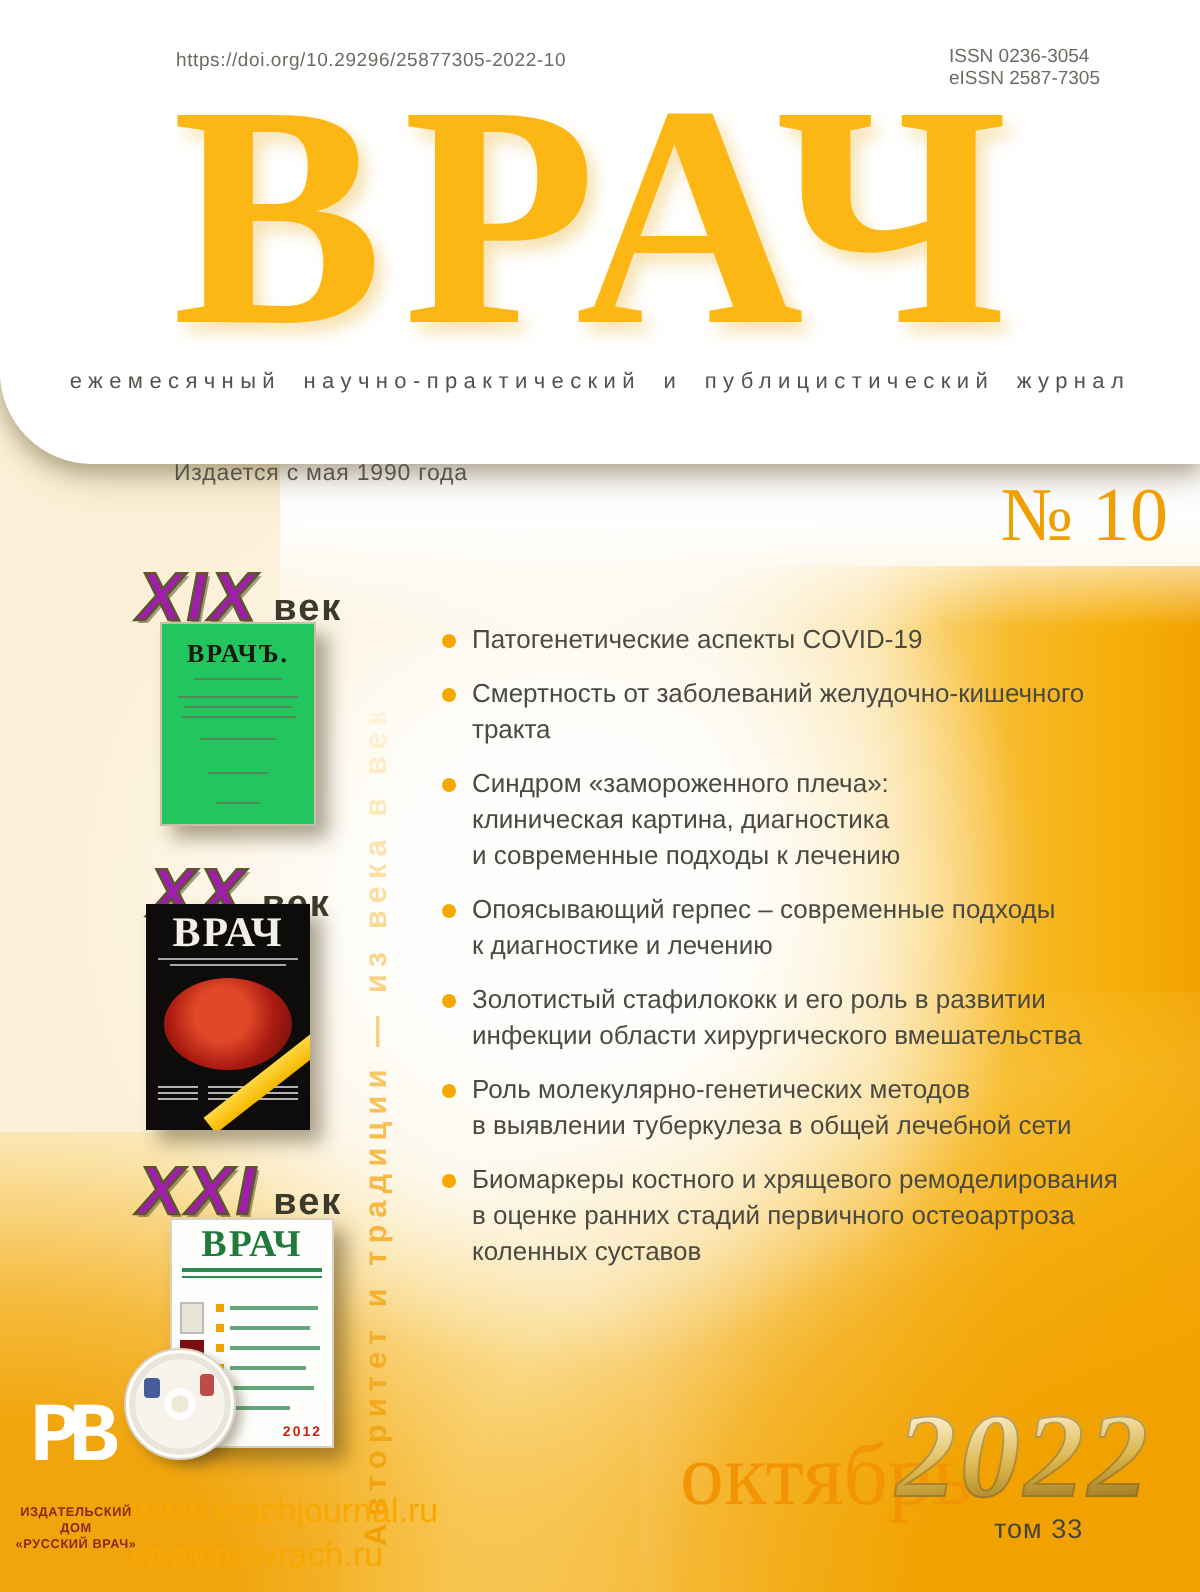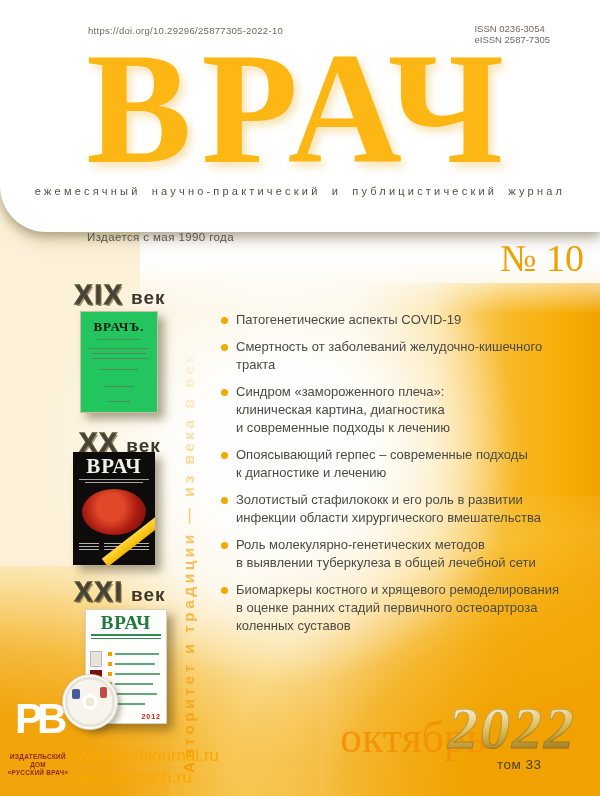--- a/index.html
+++ b/index.html
@@ -29,22 +29,22 @@
     font-family:"Liberation Serif",serif;font-weight:bold;font-size:158px;line-height:1;
     color:#FDB714;letter-spacing:10px;text-shadow:4px 5px 8px rgba(235,190,80,.45);}
   .subtitle{position:absolute;left:0;right:0;top:185px;text-align:center;font-size:11px;
     color:#53514B;letter-spacing:3.2px;word-spacing:5px;}
   .pub-since{position:absolute;left:87px;top:231px;font-size:11.5px;color:#56544C;letter-spacing:.4px;z-index:5;}
   .issue-no{position:absolute;right:16px;top:236px;font-family:"Liberation Serif",serif;
     font-size:38px;color:#F09F02;z-index:5;}
   
   .century-head{position:absolute;left:40px;width:160px;display:flex;justify-content:center;
     align-items:baseline;gap:7px;z-index:4;}
-  .era{font-weight:bold;font-size:27px;color:#404040;-webkit-text-stroke:1.3px #5E5432;
-    text-shadow:1.5px 1.5px 0 rgba(90,80,45,.55);letter-spacing:2px;}
+  .era{font-weight:bold;font-size:34px;color:#a21caf;-webkit-text-stroke:1.3px #5E5432;
+    text-shadow:1.5px 1.5px 0 rgba(90,80,45,.55);letter-spacing:2px;font-style:italic;}
   .era-label{font-weight:bold;font-size:19px;color:#3D392C;letter-spacing:1px;}
   .thumb{position:absolute;z-index:4;box-shadow:6px 6px 9px rgba(70,55,20,.45);}
   .thumb1{left:80px;top:311px;width:76px;height:100px;background:#22c55e;border:1px solid #C9BFA5;text-align:center;}
   .thumb1 .t1-title{font-family:"Liberation Serif",serif;font-weight:bold;font-size:13px;
     color:#1A1610;letter-spacing:1px;margin-top:7px;}
   .bar{height:2px;background:#6B665A;opacity:.65;margin:4px auto 0;}
   .thumb2{left:73px;top:452px;width:82px;height:113px;background:#0E0C0A;text-align:center;overflow:hidden;}
   .thumb2 .t2-title{font-family:"Liberation Serif",serif;font-weight:bold;font-size:21px;
     color:#F2EFE8;letter-spacing:1px;margin-top:3px;line-height:22px;}
   .t2-line{height:1px;background:#CCC;opacity:.8;width:86%;margin:2px auto 0;}
@@ -87,21 +87,21 @@
   .month{position:absolute;left:340px;top:712px;font-family:"Liberation Serif",serif;
     font-size:44px;color:#F39404;z-index:5;}
   .year{position:absolute;left:448px;top:694px;font-family:"Liberation Serif",serif;
     font-style:italic;font-weight:bold;font-size:60px;letter-spacing:2px;z-index:5;
     color:#C9A43C;background:linear-gradient(175deg,#FFFDF0 5%,#F2DFA6 30%,#D9B44A 55%,#9A751F 85%);
     -webkit-background-clip:text;background-clip:text;-webkit-text-fill-color:transparent;
     -webkit-text-stroke:1px rgba(140,105,30,.55);}
   .volume{position:absolute;left:497px;top:757px;font-size:13.5px;color:#46433A;letter-spacing:.5px;z-index:5;}
   .urls{position:absolute;left:66px;top:745px;z-index:5;}
   .url{display:block;font-size:17px;line-height:22px;color:#F9A802;text-decoration:none;}
-  .pub-logo{position:absolute;left:15px;top:698px;z-index:5;font-family:Liberation Sans, sans-serif;
+  .pub-logo{position:absolute;left:15px;top:698px;z-index:5;font-family:Liberation Mono, monospace;
     font-weight:bold;font-size:42px;color:#FFFFFF;letter-spacing:-6px;line-height:1;}
   .pub-name{position:absolute;left:0;top:753px;width:76px;text-align:center;z-index:5;
     font-size:6.4px;line-height:8px;color:#8C2820;font-weight:bold;white-space:pre-line;letter-spacing:.3px;}
 </style>
 </head>
 <body>
 
 <div class="page">
 
   <div class="bg bg-left"></div>

